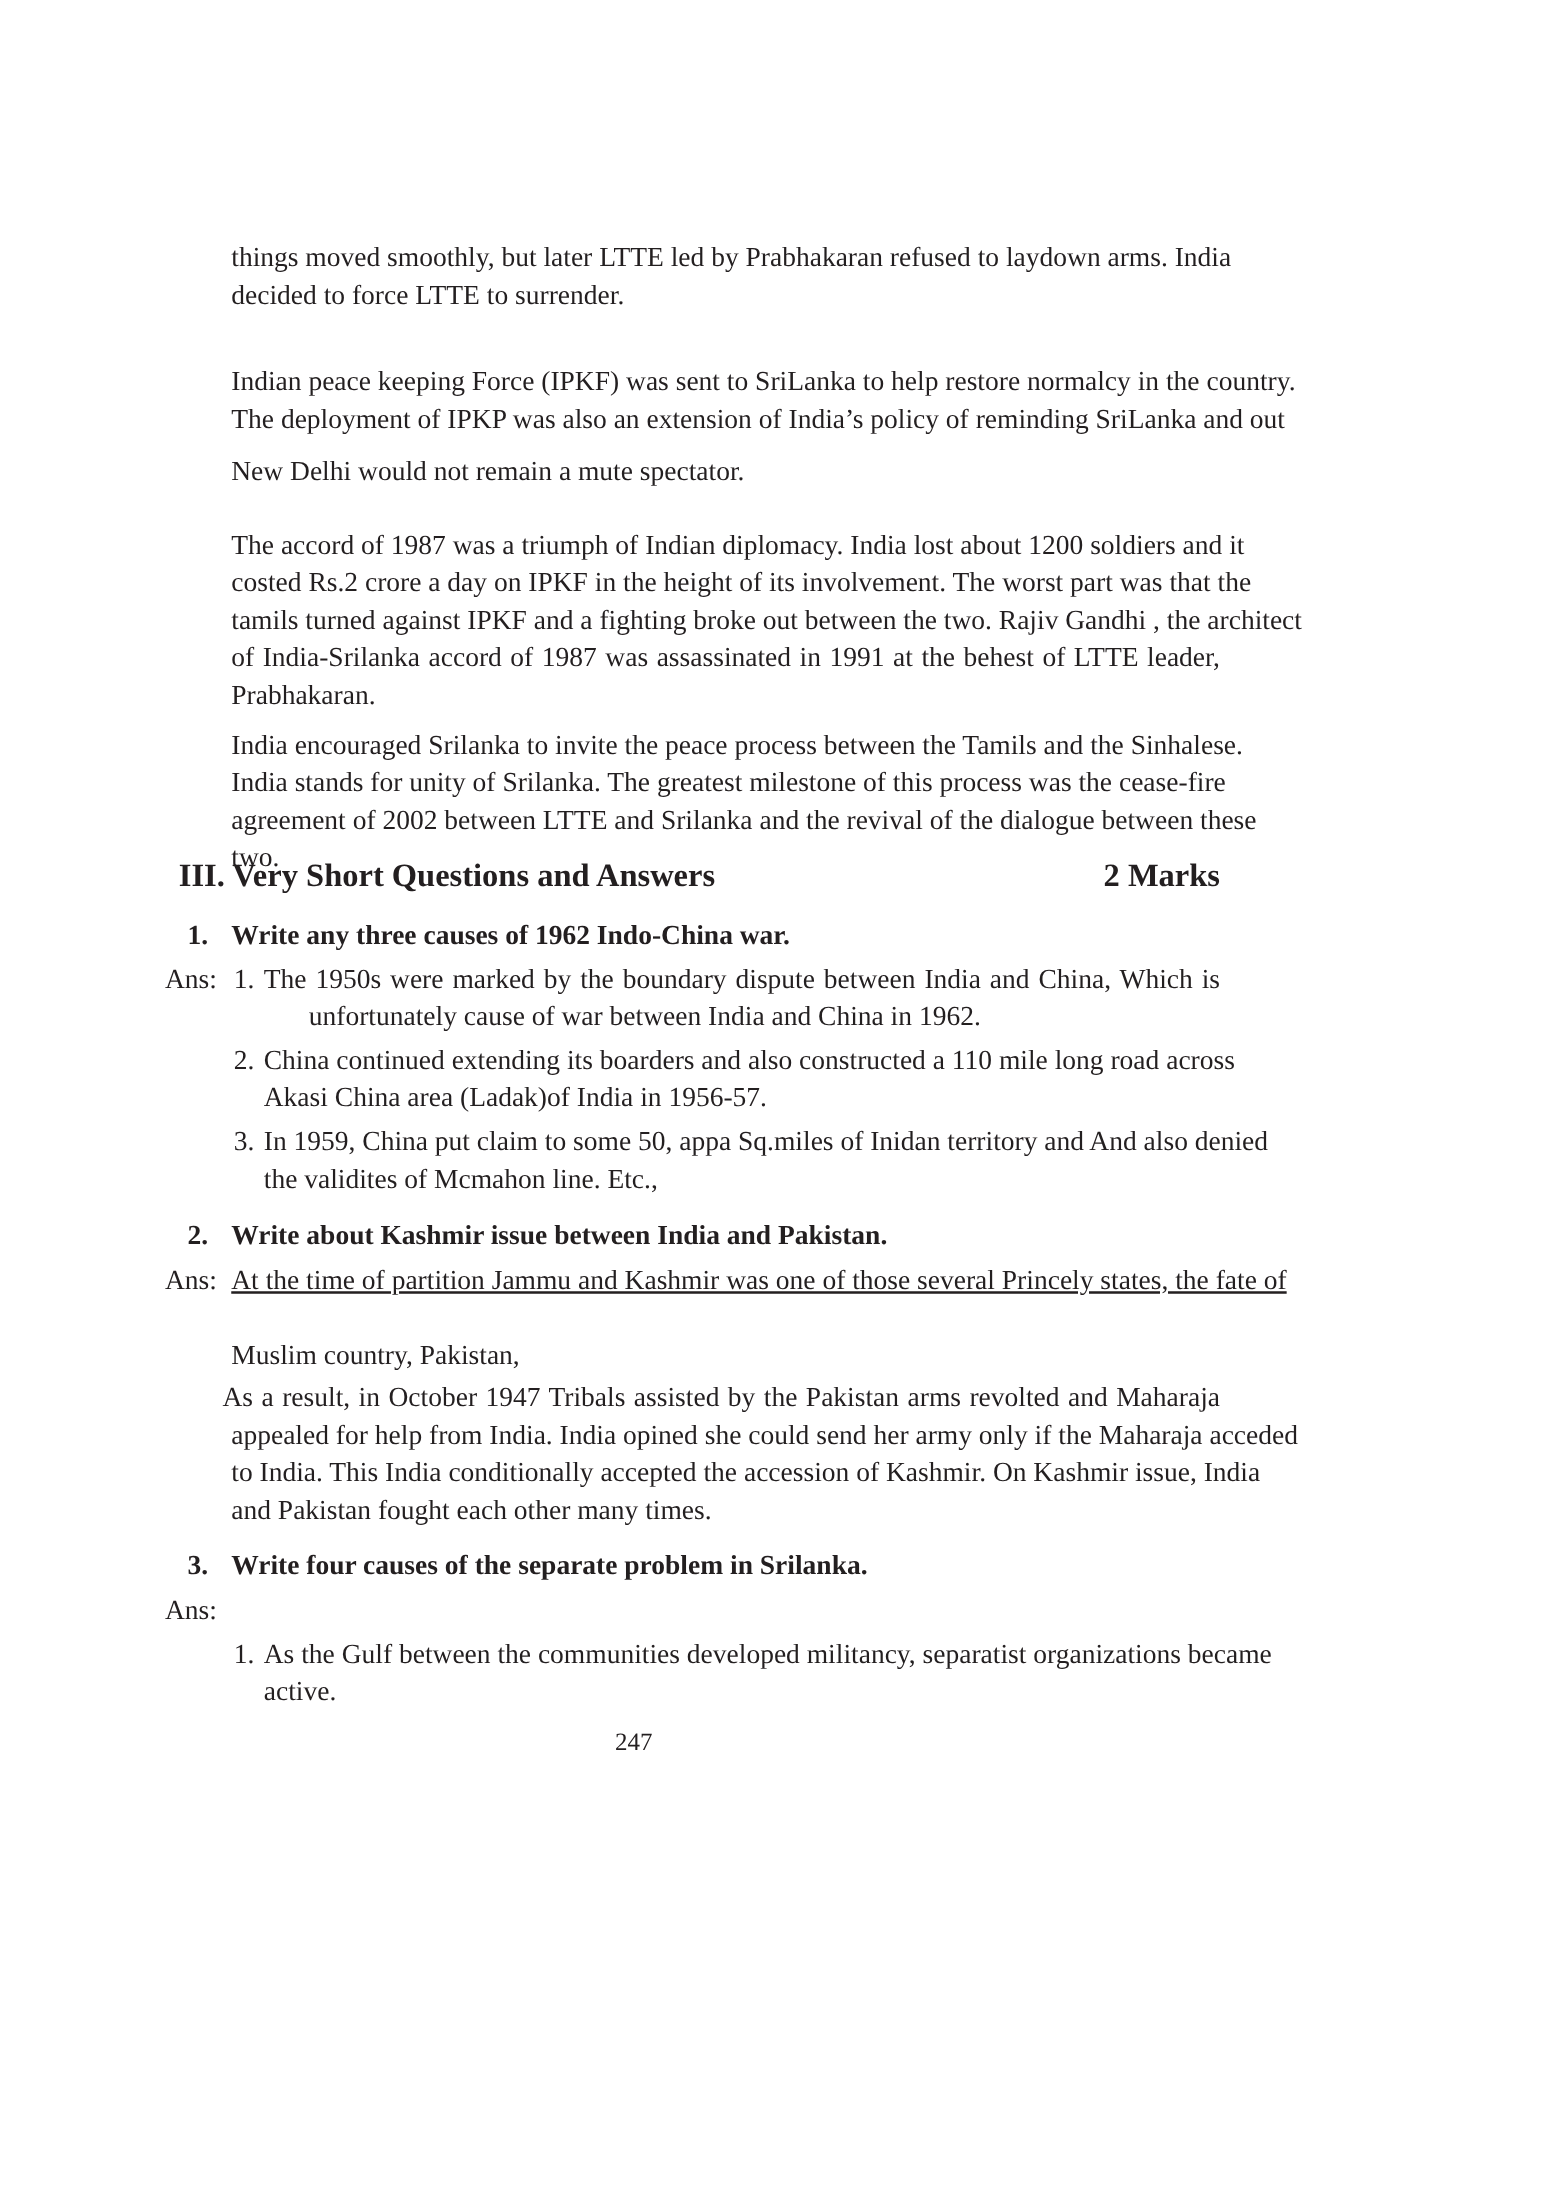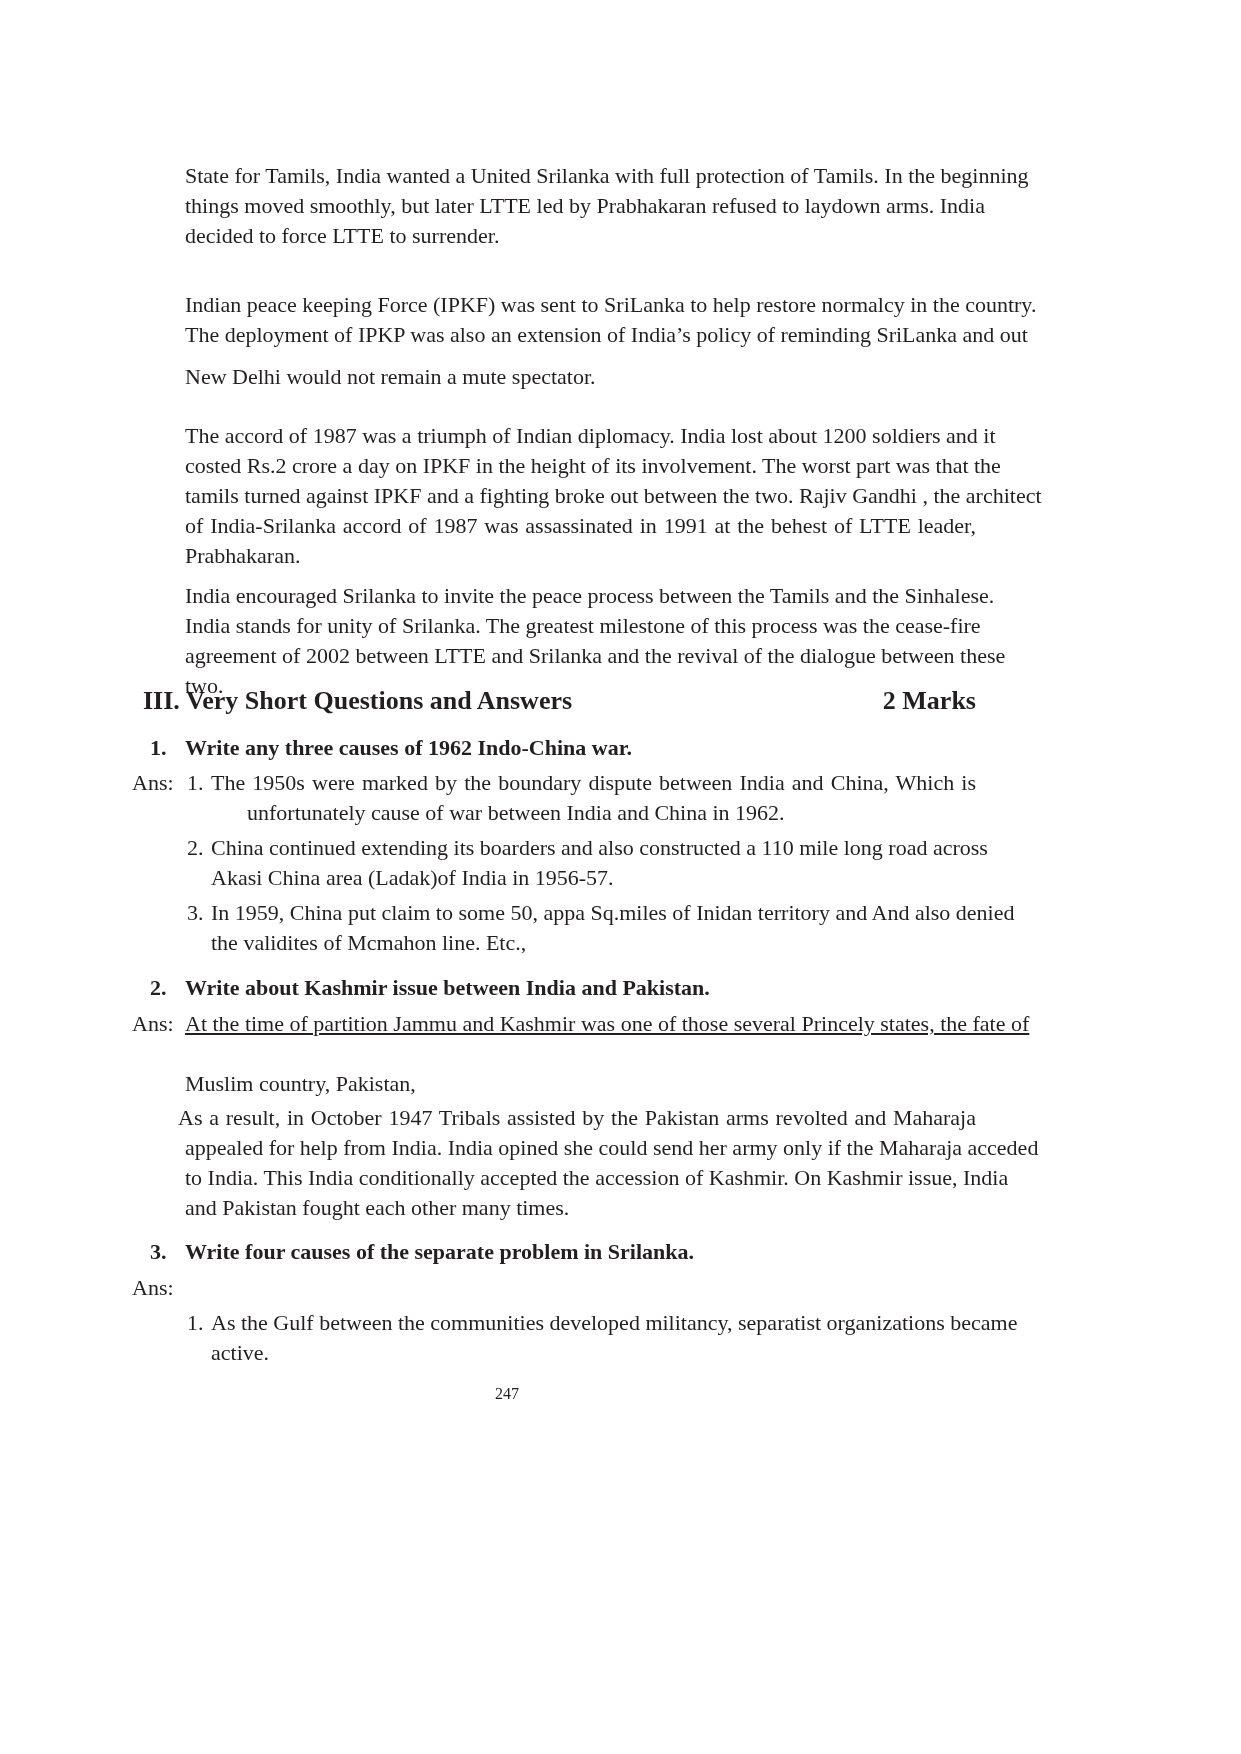--- a/index.html
+++ b/index.html
@@ -12,28 +12,27 @@
   .line {
     position: absolute; white-space: nowrap;
     font-size: 22px; line-height: 32px;
   }
   .just { text-align: justify; text-align-last: justify; }
   .heading {
     position: absolute; font-weight: bold; font-size: 26px; line-height: 34px; white-space: nowrap;
   }
   .q { font-weight: bold; }
   .num { position: absolute; white-space: nowrap; font-size: 22px; line-height: 32px; }
-  .pagenum { position: absolute; font-size: 16px; line-height: 32px; left: 0; width: 1014px; text-align: center; }
+  .pagenum { position: absolute; font-size: 20px; line-height: 32px; left: 0; width: 1014px; text-align: center; }
 </style>
 </head>
 <body>
 
 <div class="page">
 
-  <div class="line just" style="left:185px;top:160px;width:791px;">State for Tamils, India wanted a United Srilanka with full protection of Tamils. In the beginning</div>
   <div class="line just" style="left:185px;top:190px;width:791px;">things moved smoothly, but later LTTE led by Prabhakaran refused to laydown arms. India</div>
   <div class="line" style="left:185px;top:220px;">decided to force LTTE to surrender.</div>
 
   <div class="line just" style="left:185px;top:289px;width:791px;">Indian peace keeping Force (IPKF) was sent to SriLanka to help restore normalcy in the country.</div>
   <div class="line just" style="left:185px;top:319px;width:791px;">The deployment of IPKP was also an extension of India’s policy of reminding SriLanka and out</div>
   <div class="line" style="left:185px;top:361px;">New Delhi would not remain a mute spectator.</div>
 
   <div class="line just" style="left:185px;top:420px;width:791px;">The accord of 1987 was a triumph of Indian diplomacy. India lost about 1200 soldiers and it</div>
   <div class="line just" style="left:185px;top:450px;width:791px;">costed Rs.2 crore a day on IPKF in the height of its involvement.  The worst part was that the</div>
   <div class="line just" style="left:185px;top:480px;width:791px;">tamils turned against IPKF and a fighting broke out between the two. Rajiv Gandhi , the architect</div>

